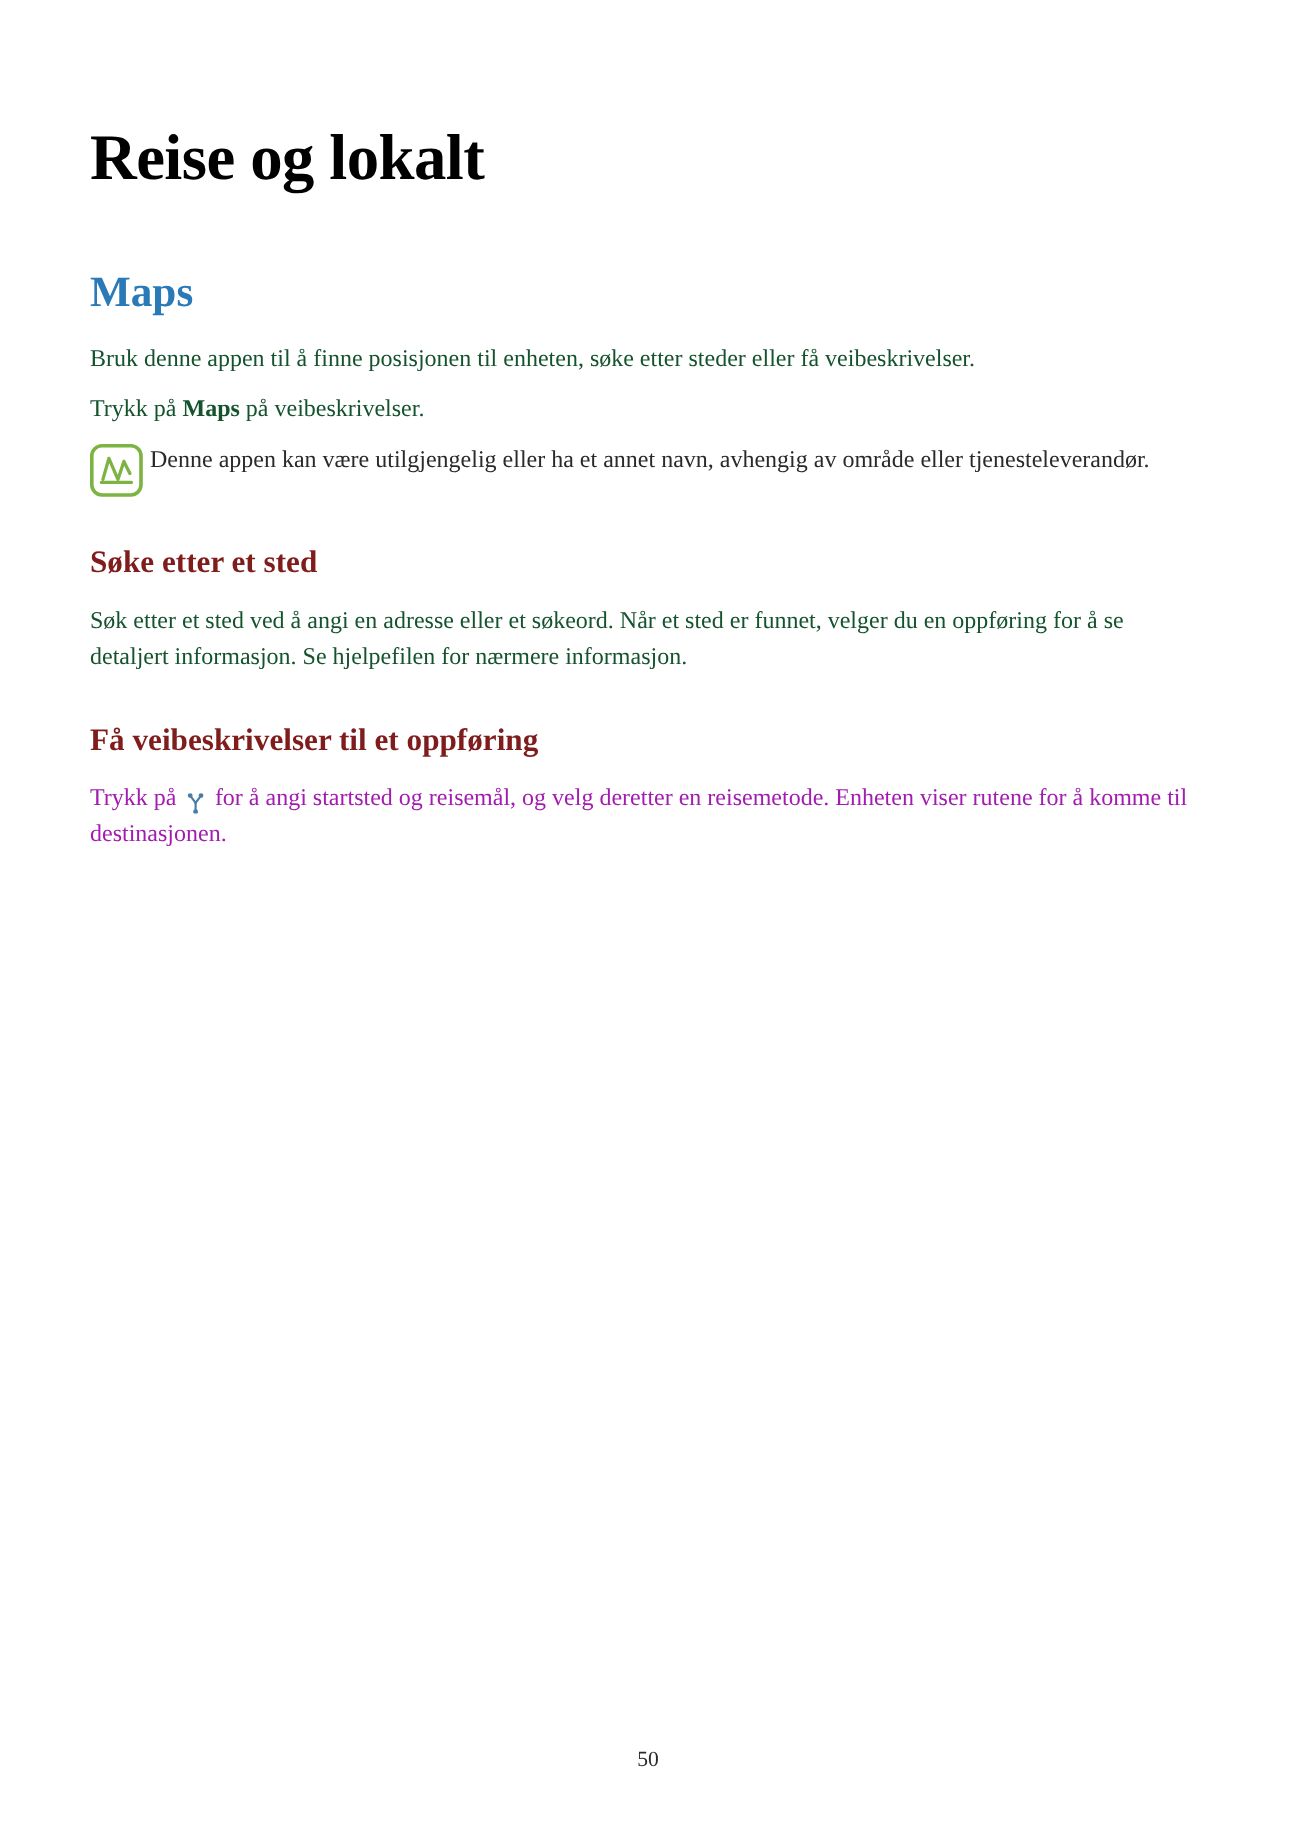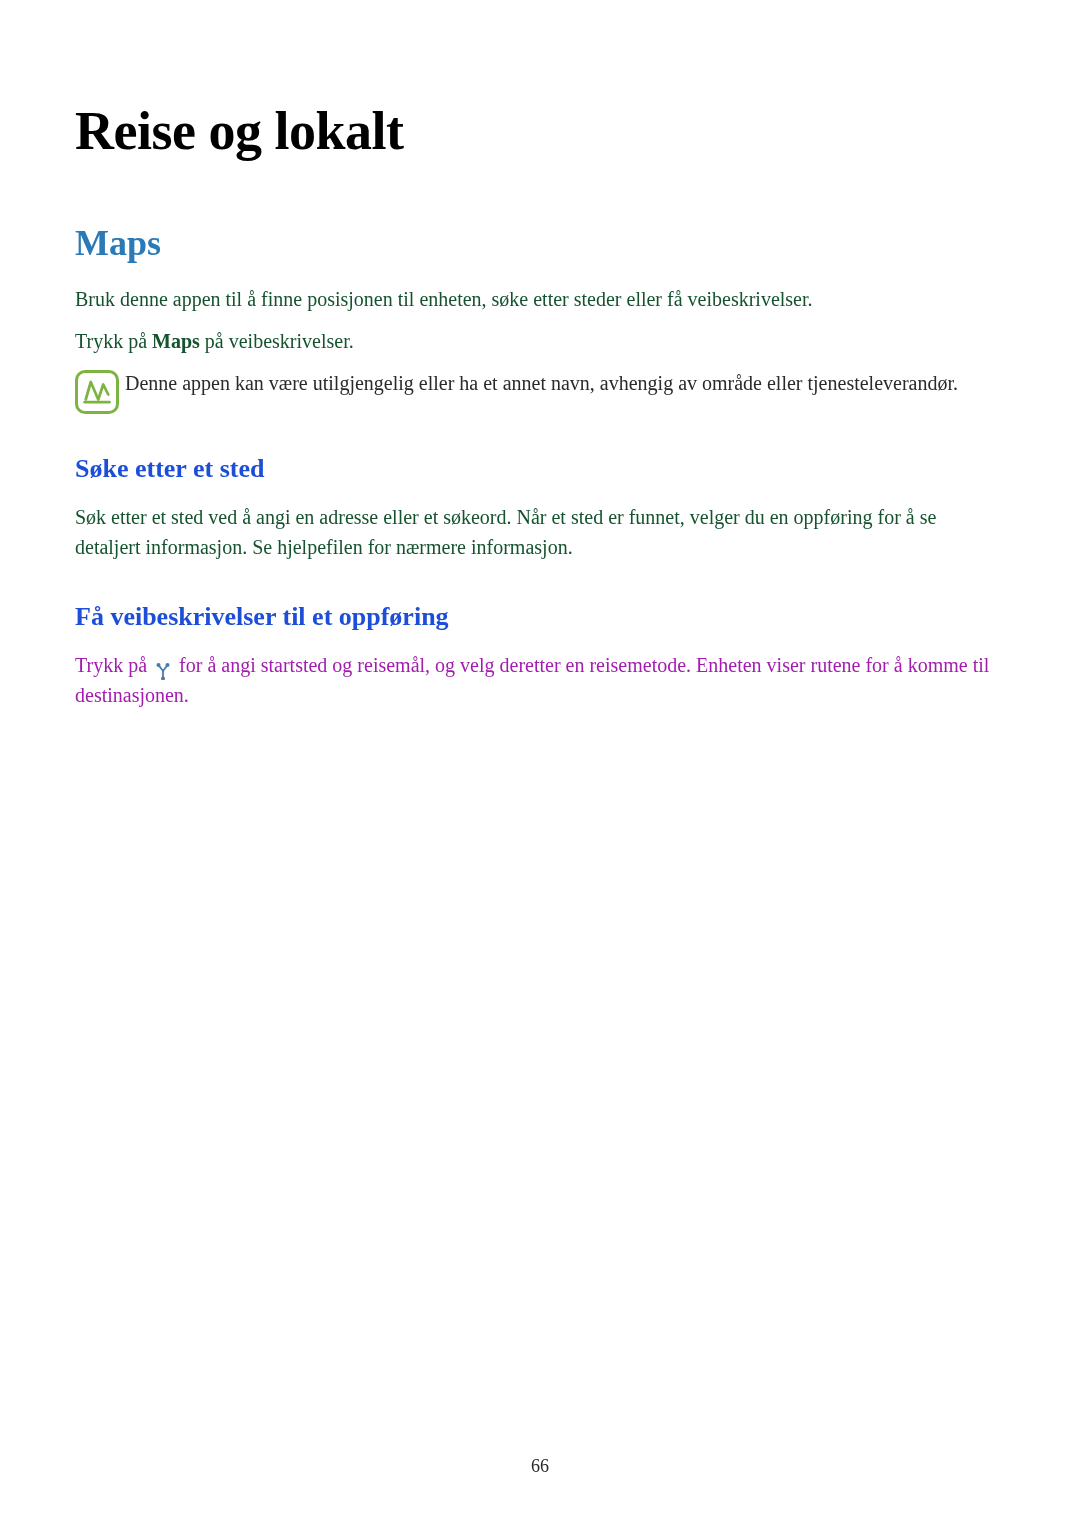--- a/index.html
+++ b/index.html
@@ -29,21 +29,21 @@
     }
     h2 {
       font-size: 36px;
       font-weight: bold;
       color: #2b7ab8;
       margin-bottom: 20px;
     }
     h3 {
       font-size: 26px;
       font-weight: bold;
-      color: #1d4ed8;
+      color: #7f1d1d;
       margin-top: 40px;
       margin-bottom: 18px;
     }
     p {
       font-size: 20px;
       line-height: 1.5;
       color: #14532d;
       margin-bottom: 12px;
     }
     .bold {
@@ -135,14 +135,14 @@
     <span>Trykk på </span><span class="inline-icon"><svg viewBox="0 0 24 24" fill="none" stroke="#4a7ca8" stroke-width="2.4" stroke-linecap="round" stroke-linejoin="round">
           <path d="M12 22 L12 12"></path>
           <path d="M12 12 L6 4"></path>
           <path d="M12 12 L18 4"></path>
           <circle cx="6" cy="4" r="1.5" fill="#4a7ca8"></circle>
           <circle cx="18" cy="4" r="1.5" fill="#4a7ca8"></circle>
           <circle cx="12" cy="22" r="1.5" fill="#4a7ca8"></circle>
         </svg></span><span> for å angi startsted og reisemål, og velg deretter en reisemetode. Enheten viser rutene for å komme til destinasjonen.</span>
   </p>
 
-  <div class="page-number">66</div>
+  <div class="page-number">50</div>
 </div>
 
 </body></html>

